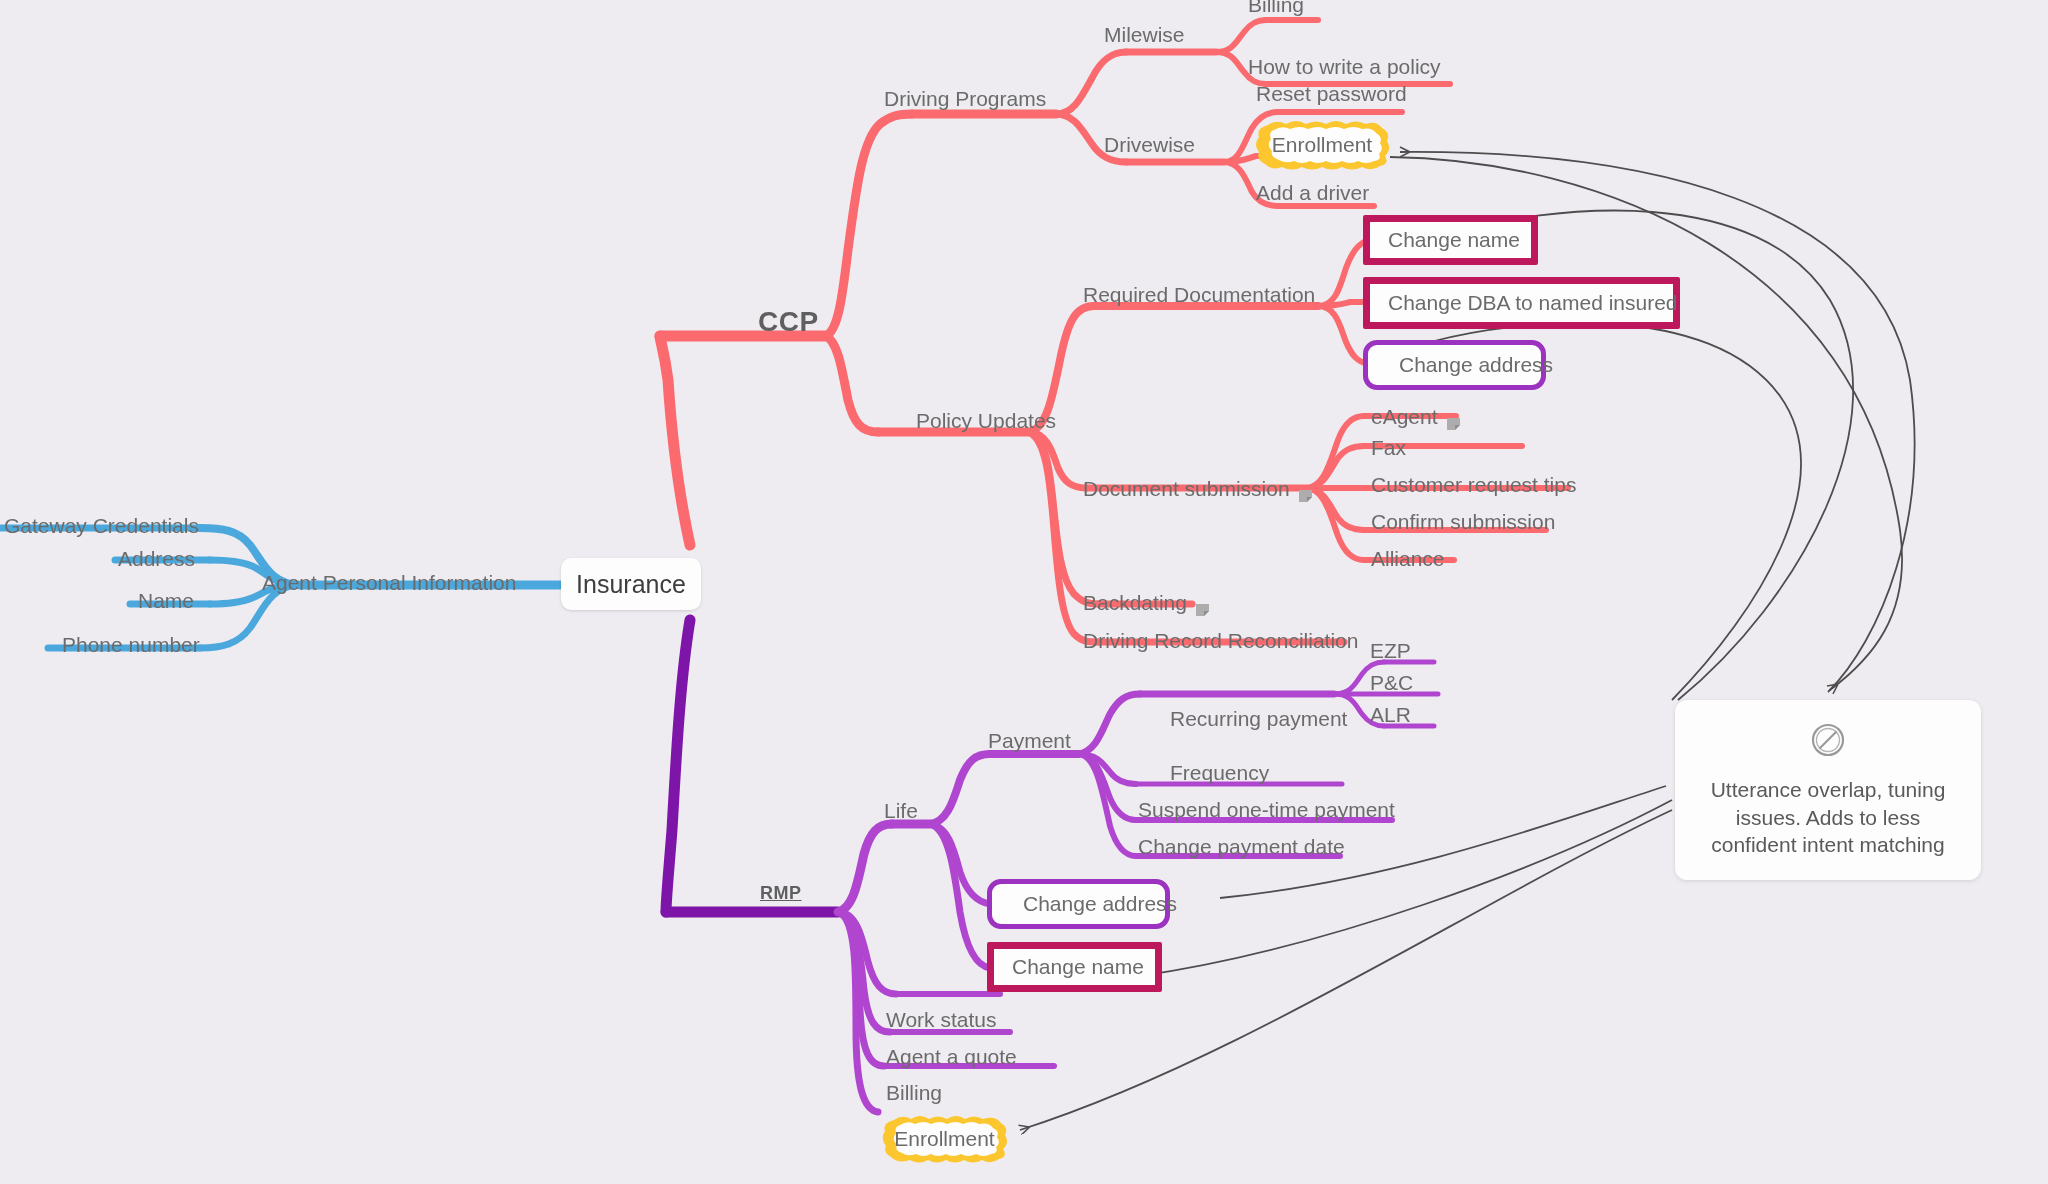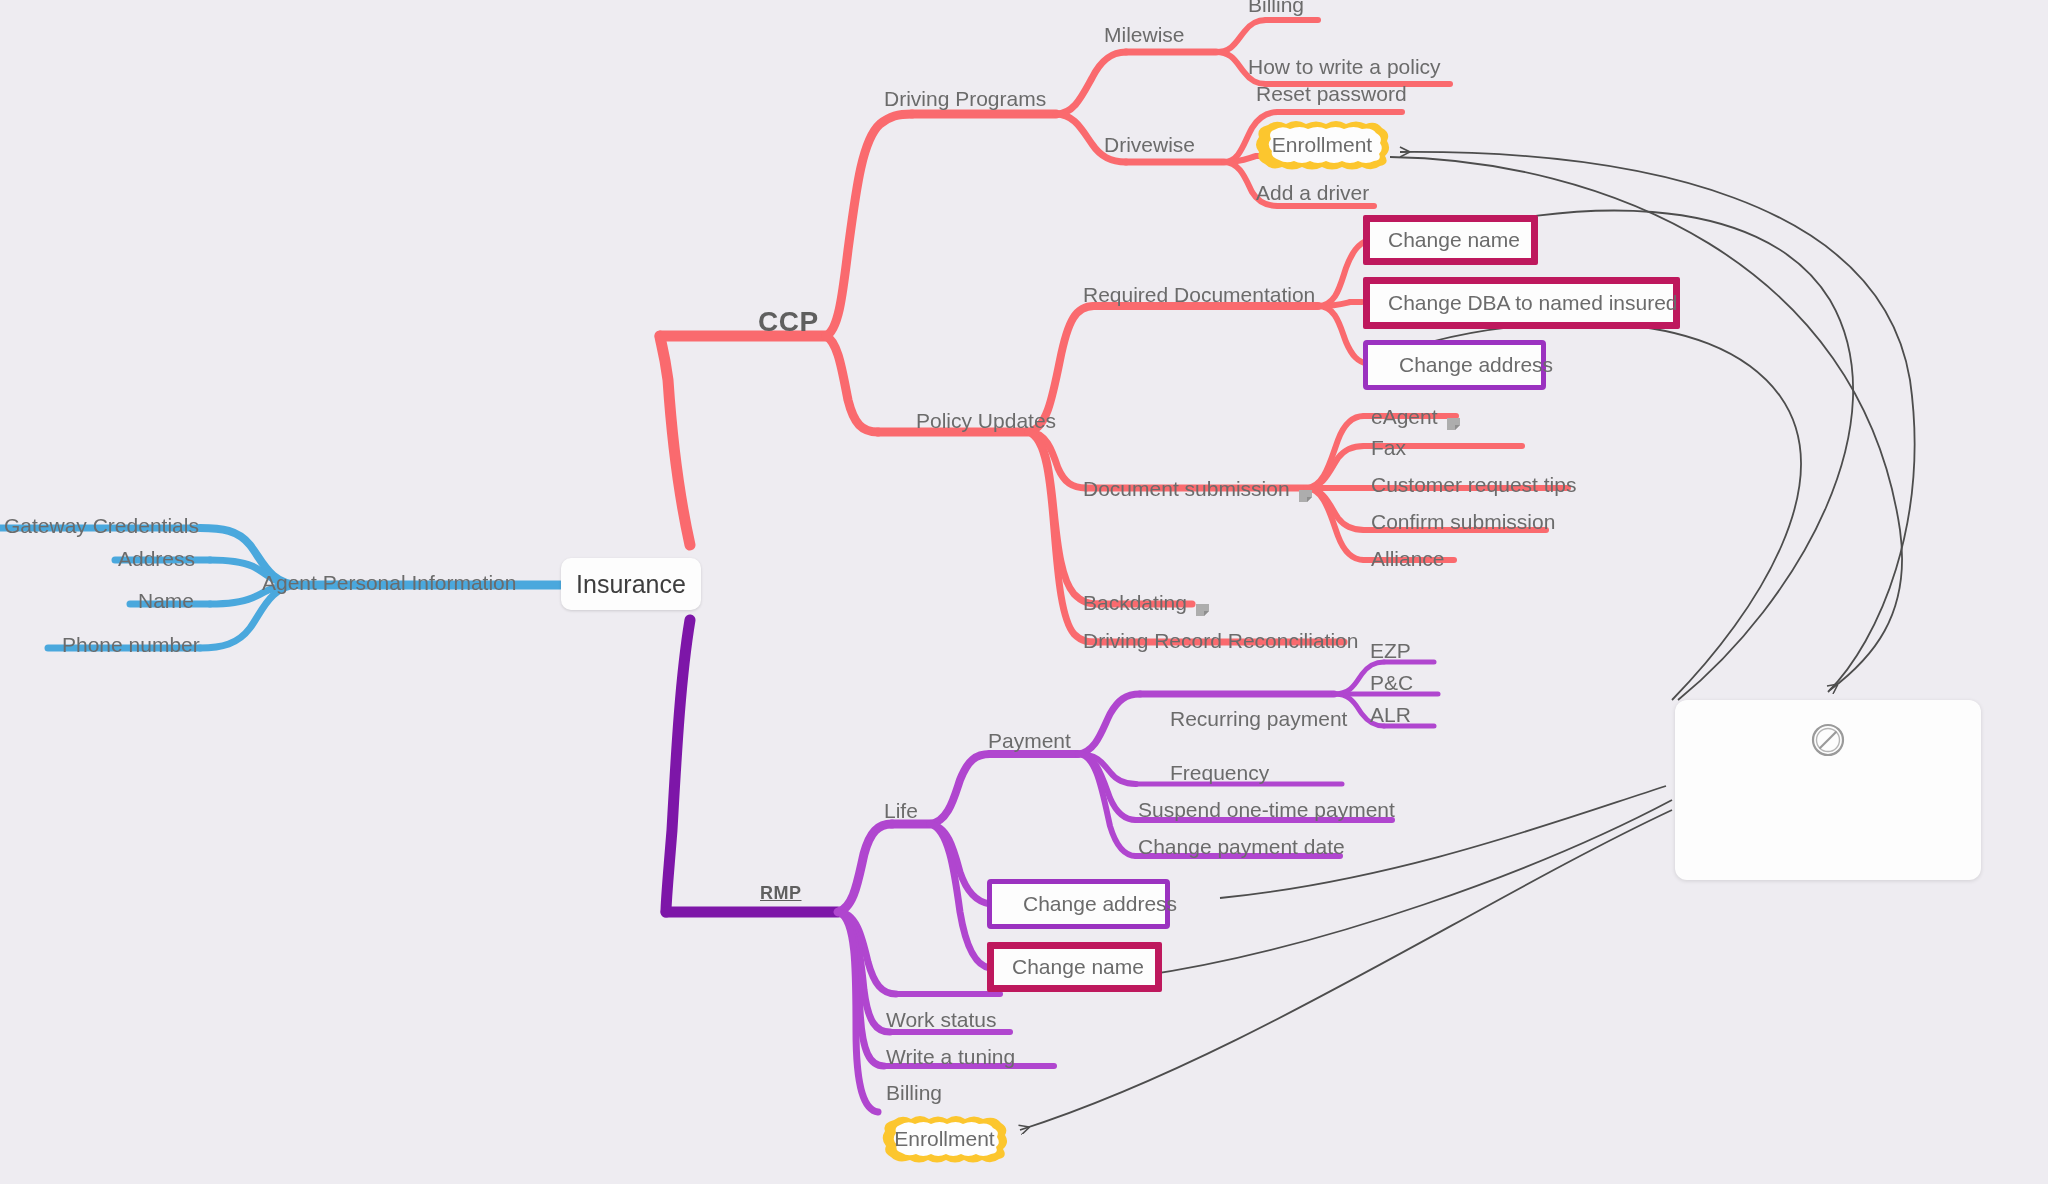--- a/index.html
+++ b/index.html
@@ -24,21 +24,21 @@
     position:absolute;
     background:#fdfdfd;
     color:#6b6b6b;
     font-size:21px;
     white-space:nowrap;
     display:flex;align-items:center;
     padding:0 18px;
     box-sizing:border-box;
   }
   .box-red{border:7px solid #be185d;border-radius:2px;}
-  .box-purple{border:5px solid #9b32c0;border-radius:4px;padding-left:31px;}
+  .box-purple{border:5px solid #9b32c0;border-radius:14px;padding-left:31px;}
   .root-node{
     position:absolute;background:#fdfdfd;border-radius:10px;
     display:flex;align-items:center;justify-content:center;
     color:#3d3d3d;font-size:25px;
     box-shadow:0 1px 3px rgba(0,0,0,.14);
   }
   .cloud-node{
     position:absolute;
     display:flex;align-items:center;justify-content:center;
     color:#6b6b6b;font-size:21px;white-space:nowrap;
@@ -279,21 +279,21 @@
   <div class="node" style="left:1138px;top:836px;">Change payment date</div>
 
   <div class="boxnode box-purple" style="left:987px;top:879px;width:183px;height:50px;">
     <span>Change address</span>
   </div>
   <div class="boxnode box-red" style="left:987px;top:942px;width:175px;height:50px;">
     <span>Change name</span>
   </div>
 
   <div class="node" style="left:886px;top:1009px;">Work status</div>
-  <div class="node" style="left:886px;top:1046px;">Write a tuning</div>
+  <div class="node" style="left:886px;top:1046px;">Agent a quote</div>
   <div class="node" style="left:886px;top:1082px;">Billing</div>
 
   <div class="cloud-node" style="left:879px;top:1114px;width:131px;height:50px;">
     <svg class="cloud-bg" viewBox="0 0 131 50" preserveAspectRatio="none">
       <path d="M15,6 Q23,0 32,5 Q41,-1 50,5 Q59,0 68,5 Q77,-1 86,5 Q95,0 104,5 Q116,1 122,9
                Q130,14 126,21 Q131,29 124,35 Q129,43 120,45 Q112,51 103,46 Q94,51 85,46
                Q76,51 67,46 Q58,51 49,46 Q40,51 31,46 Q19,50 12,43 Q4,39 7,32 Q1,25 6,17 Q3,9 15,6 Z" fill="#fcc62e"></path>
       <path d="M21,11 Q29,6 36,10 Q45,6 52,10 Q61,6 68,10 Q77,6 84,10 Q93,6 100,10 Q110,8 114,14
                Q121,17 118,23 Q122,29 117,33 Q120,39 112,40 Q104,44 97,40 Q89,44 82,40
                Q74,44 67,40 Q59,44 52,40 Q44,44 37,40 Q29,43 23,39 Q15,36 18,31 Q12,25 17,19 Q15,13 21,11 Z" fill="#fdfdfd"></path>
@@ -302,15 +302,16 @@
   </div>
 
   <div class="callout" style="left:1675px;top:700px;width:306px;height:180px;">
     <span>
       <svg width="36" height="36" viewBox="0 0 36 36">
         <circle cx="18" cy="18" r="15" fill="none" stroke="#9a9a9a" stroke-width="2.2"></circle>
         <circle cx="18" cy="18" r="11.5" fill="none" stroke="#b5b5b5" stroke-width="1.4"></circle>
         <line x1="9.5" y1="26.5" x2="26.5" y2="9.5" stroke="#9a9a9a" stroke-width="2.2"></line>
       </svg>
     </span>
+    <div class="ctext">Utterance overlap, tuning issues.  Adds to less confident intent matching</div>
   </div>
 
 </div>
 
 </body></html>

